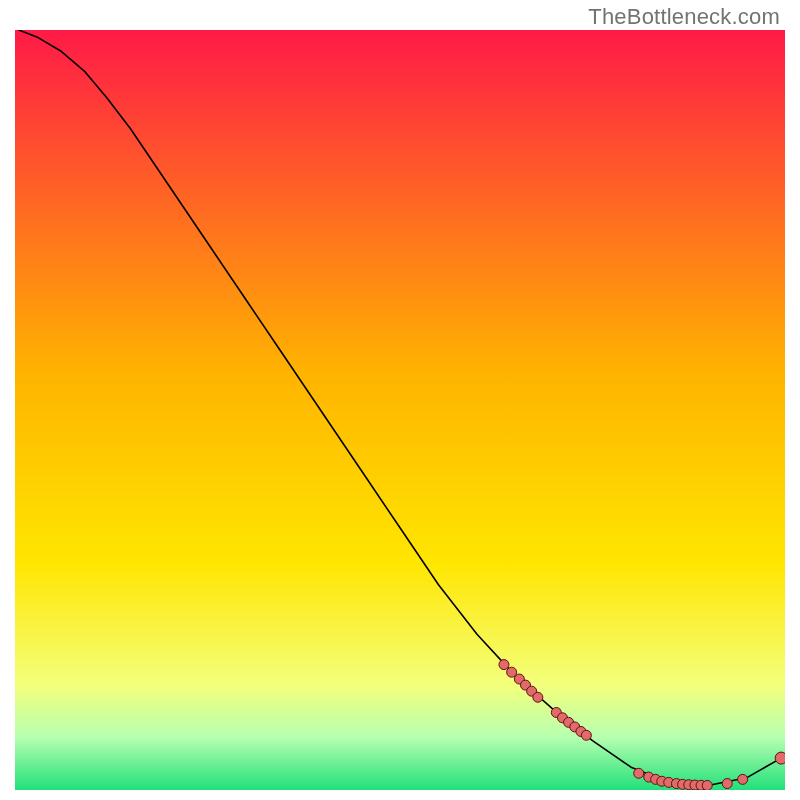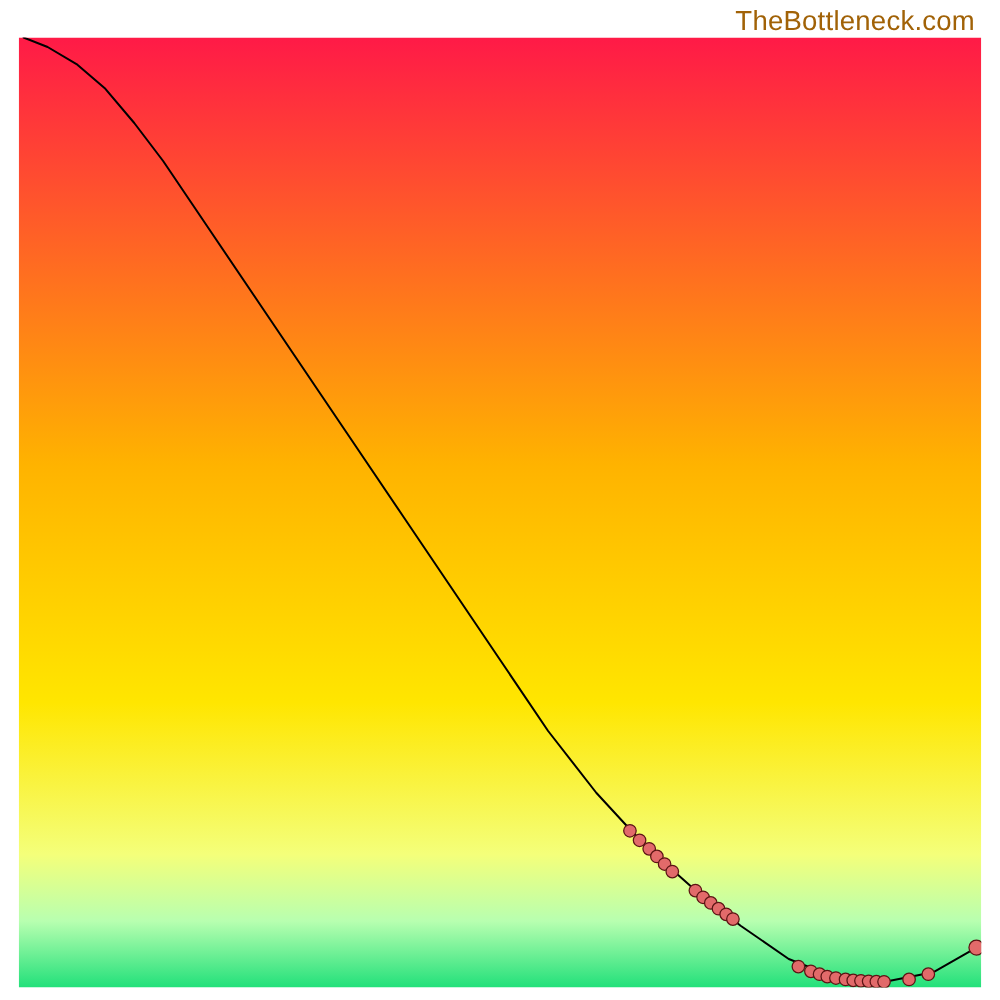--- a/index.html
+++ b/index.html
@@ -15,21 +15,21 @@
     position: relative;
     width: 800px;
     height: 800px;
   }
   .watermark {
     position: absolute;
     top: 4px;
     right: 20px;
     font-size: 22px;
     font-weight: 500;
-    color: #a16207;
+    color: #737373;
     letter-spacing: 0.2px;
   }
   svg.plot {
     position: absolute;
     top: 30px;
     left: 15px;
     width: 770px;
     height: 760px;
     display: block;
   }

